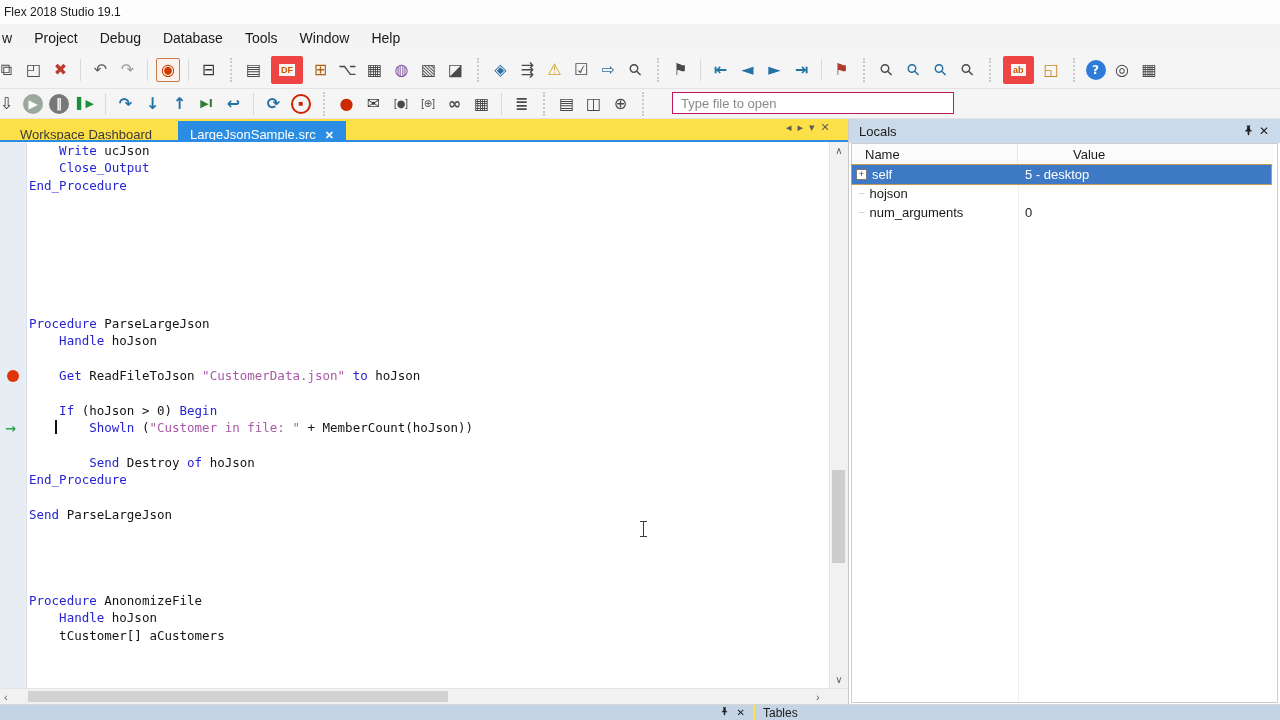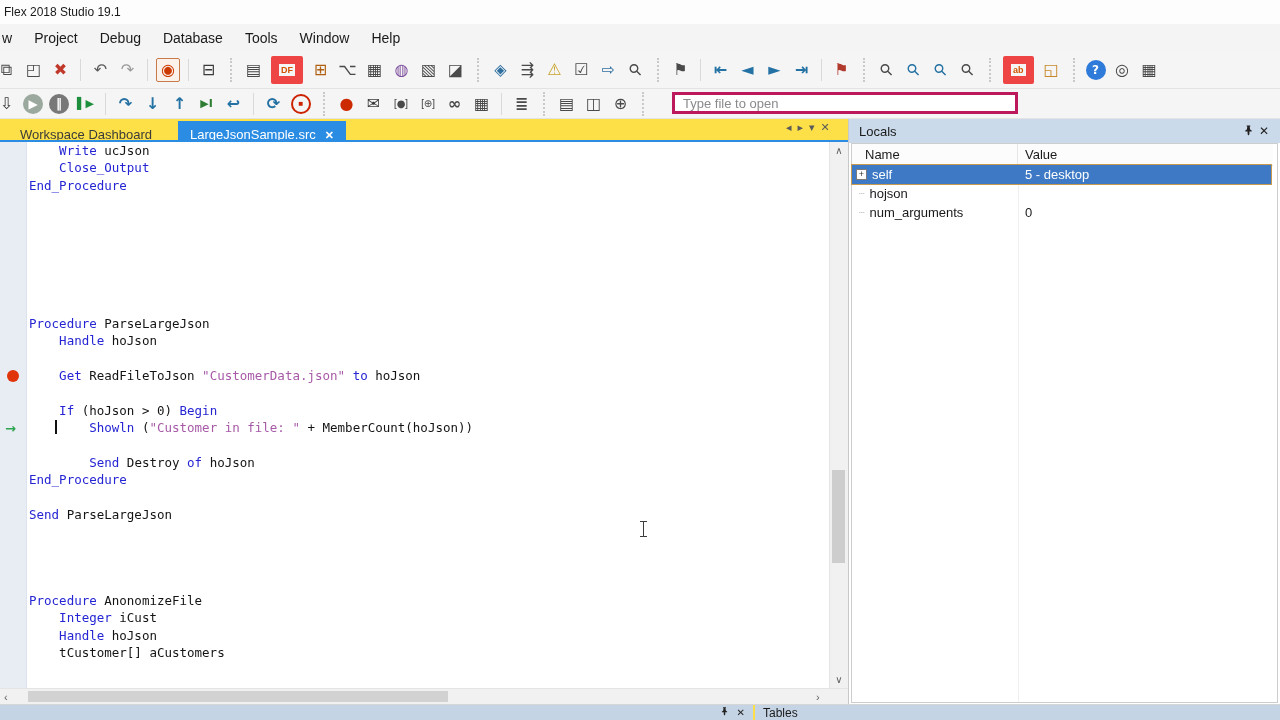--- a/index.html
+++ b/index.html
@@ -27,21 +27,21 @@
   .tbicon.boxed{border:1px solid #c87a4a;line-height:22px;height:22px;width:22px;margin:0 2px;border-radius:2px;background:#fbf2ec;}
   .tb-sep{width:1px;height:22px;background:#d9d9d9;margin:0 6px;flex:0 0 auto;}
   .tb-dotsep{width:0;height:24px;border-left:2px dotted #c9c9c9;margin:0 8px;flex:0 0 auto;}
   .df-badge{display:inline-block;font-size:9px;font-weight:bold;color:#d35400;border:8px solid #ef4444;
             border-radius:2px;padding:1px 2px;margin:0 4px;line-height:10px;flex:0 0 auto;}
   .circle-icon{display:inline-flex;width:20px;height:20px;border-radius:50%;color:#fff;font-size:12px;
                font-weight:bold;align-items:center;justify-content:center;margin:0 3px;flex:0 0 auto;
                font-family:"DejaVu Sans",sans-serif;}
   .ring-icon{display:inline-flex;width:16px;height:16px;border-radius:50%;border:2px solid #cc2200;
              color:#cc2200;font-size:8px;align-items:center;justify-content:center;margin:0 4px;flex:0 0 auto;}
-  #file-combo{position:absolute;left:672px;top:3px;width:346px;height:22px;border:3px solid #be185d;
+  #file-combo{position:absolute;left:672px;top:3px;width:282px;height:22px;border:1px solid #be185d;
               background:#fff;font-size:13px;color:#333;padding:0 8px;box-sizing:border-box;outline:none;
               font-family:"Liberation Sans",sans-serif;}
   #file-combo::placeholder{color:#8a8a8a;}
 
   
   #tabstrip{left:0;top:119px;width:848px;height:23px;display:flex;align-items:flex-end;}
   #tab-underline{left:0;top:140px;width:848px;height:2px;background:var(--accent,#2a8ce2);}
   .tab{height:21px;display:inline-flex;align-items:flex-end;padding:0 12px;font-size:13px;color:#3a3a3a;}
   .tab:first-child{margin-left:8px;}
   .tab.active{background:var(--accent,#2a8ce2);color:#fff;margin-left:14px;}
@@ -74,21 +74,21 @@
   #hs-right{left:816px;top:2px;position:absolute;color:#606060;font-size:11px;}
   #hs-thumb{position:absolute;left:28px;top:2px;width:420px;height:11px;background:#d2d2d2;}
 
   
   #locals{left:848px;top:119px;width:432px;height:586px;background:#fff;border-left:1px solid #c8c8c8;box-sizing:border-box;}
   #locals-header{position:absolute;left:0;top:0;right:0;height:24px;background:var(--phdr,#cbdaea);
                  display:flex;align-items:center;padding:0 8px 0 10px;font-size:13px;box-sizing:border-box;}
   #locals-header .spacer{flex:1;}
   .hdr-icon{width:16px;text-align:center;color:#222;font-size:12px;font-family:"DejaVu Sans",sans-serif;}
   #locals-grid{position:absolute;left:2px;top:24px;right:2px;bottom:2px;border:1px solid #cdcdcd;background:#fff;}
-  #locals-cols{position:absolute;left:0;top:0;right:4px;height:21px;border-bottom:1px solid #e0e0e0;background:#fcfcfc;display:flex;}
+  #locals-cols{position:absolute;left:0;top:0;right:4px;height:21px;border-bottom:1px solid #e0e0e0;background:#fcfcfc;display:flex;gap:48px;}
   .col-name{width:166px;padding-left:13px;font-size:13px;line-height:21px;border-right:1px solid #e6e6e6;box-sizing:border-box;}
   .col-value{flex:1;padding-left:7px;font-size:13px;line-height:21px;}
   #col-divider{position:absolute;left:166px;top:21px;bottom:0;width:1px;background:#efefef;}
   #locals-rows{position:absolute;left:0;top:21px;right:6px;}
   .lrow{display:flex;height:19px;align-items:center;font-size:13px;}
   .lrow .lname{width:166px;display:flex;align-items:center;box-sizing:border-box;padding-left:4px;overflow:hidden;}
   .lrow .lvalue{flex:1;padding-left:7px;overflow:hidden;}
   .lrow.selected{background:var(--sel,#3d79c4);color:#fff;outline:1px solid var(--selb,#c89a50);}
   .expand-box{display:inline-block;width:9px;height:9px;border:1px solid #7a7a7a;background:#fff;color:#333;
               font-size:9px;line-height:8px;text-align:center;margin-right:5px;flex:0 0 auto;}
@@ -255,21 +255,20 @@
         <div class="code-line"></div>
         <div class="code-line"><span class="seg-id">        </span><span class="seg-kw">Send</span><span class="seg-id"> Destroy </span><span class="seg-kw">of</span><span class="seg-id"> hoJson</span></div>
         <div class="code-line"><span class="seg-kw">End_Procedure</span></div>
         <div class="code-line"></div>
         <div class="code-line"><span class="seg-kw">Send</span><span class="seg-id"> ParseLargeJson</span></div>
         <div class="code-line"></div>
         <div class="code-line"></div>
         <div class="code-line"></div>
         <div class="code-line"></div>
         <div class="code-line"><span class="seg-kw">Procedure</span><span class="seg-id"> AnonomizeFile</span></div>
-        <div class="code-line"><span class="seg-id">    </span><span class="seg-kw">Integer</span><span class="seg-id"> iCust</span></div>
         <div class="code-line"><span class="seg-id">    </span><span class="seg-kw">Handle</span><span class="seg-id"> hoJson</span></div>
         <div class="code-line"><span class="seg-id">    tCustomer[] aCustomers</span></div>
       </div>
   </div>
 
   <div id="vscroll" class="abs">
     <div class="sb-arrow" id="vs-up">∧</div>
     <div id="vs-thumb"></div>
     <div class="sb-arrow" id="vs-down">∨</div>
   </div>

